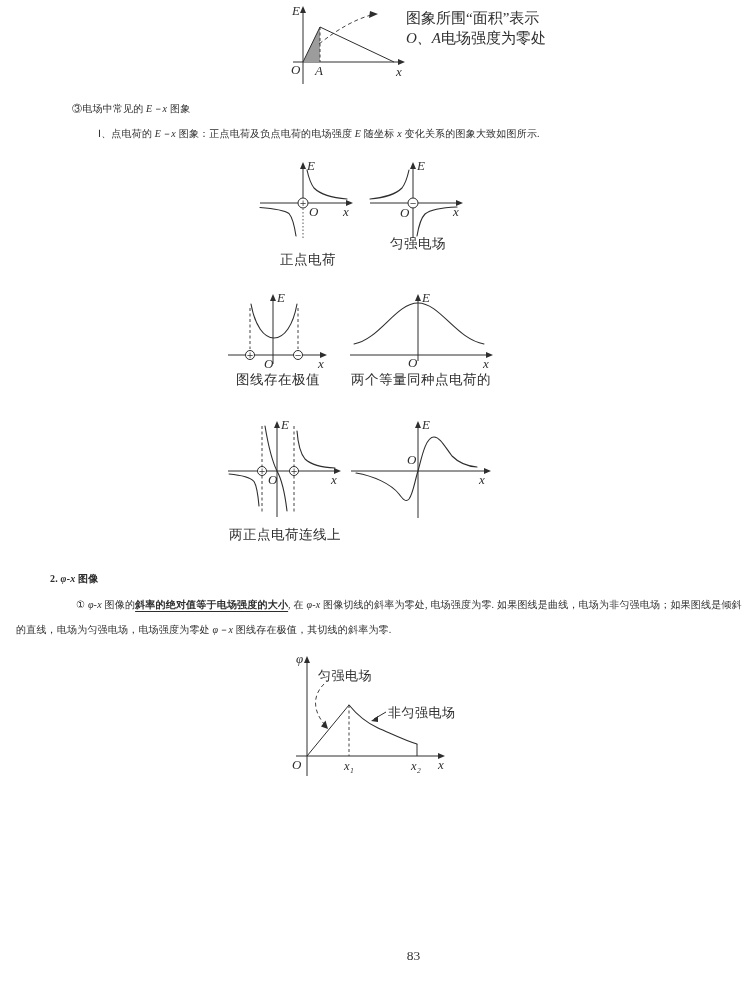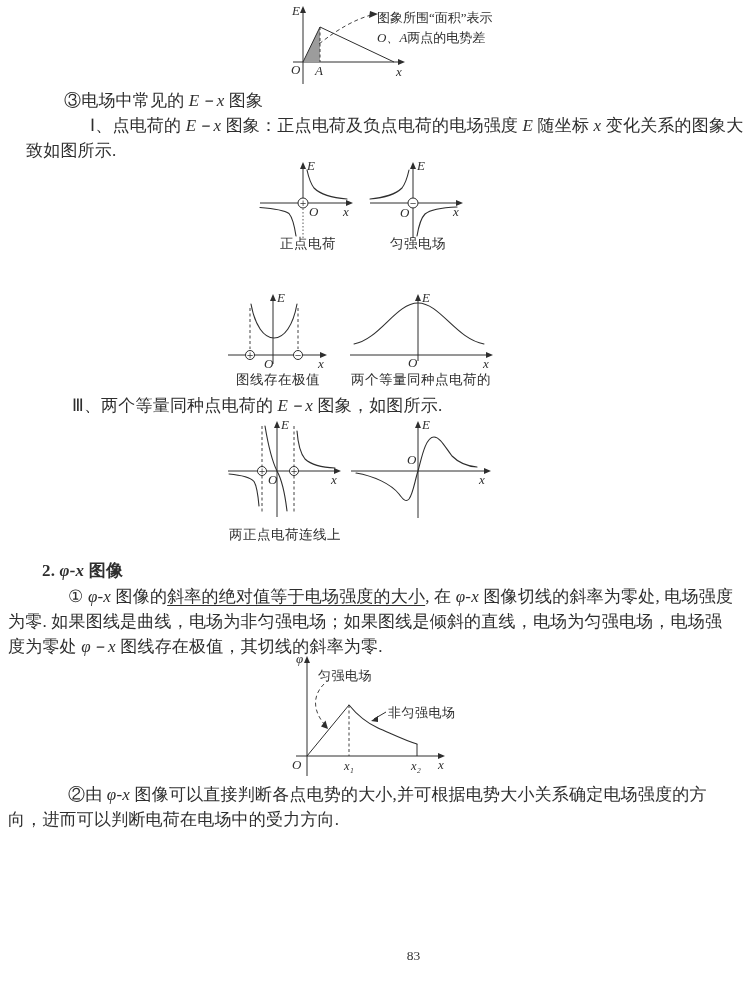--- a/index.html
+++ b/index.html
@@ -1,25 +1,25 @@
 <!DOCTYPE html>
 <html><head>
 <meta charset="utf-8">
 <style>
   html,body{margin:0;padding:0;background:#ffffff;}
   .page{position:relative;width:747px;height:991px;background:#fff;overflow:hidden;
         font-family:"Liberation Serif",serif;color:#2e2e2e;}
   .page *{box-sizing:border-box;}
-  p.blk{position:absolute;margin:0;font-size:17px;line-height:25px;letter-spacing:0.2px;}
+  p.blk{position:absolute;margin:8px;font-size:10px;line-height:25px;letter-spacing:0.2px;}
   .var{font-family:"Liberation Serif",serif;}
   .bold{font-weight:bold;}
-  .u{text-decoration:underline;text-underline-offset:3px;}
+  .u{text-decoration:underline;text-underline-offset:3px;font-weight:bold;}
   .figcap{position:absolute;font-size:13.5px;text-align:center;letter-spacing:0.5px;}
   .fig{position:absolute;}
-  .note{position:absolute;font-size:13px;line-height:20px;}
+  .note{position:absolute;font-size:15px;line-height:20px;margin-left:29px;}
   .pagenum{position:absolute;left:0;top:948px;width:747px;text-align:center;font-size:13.5px;color:#333;margin-left:40px;}
   
   .ax{stroke:#2e2e2e;stroke-width:1;fill:none;}
   .cv{stroke:#2e2e2e;stroke-width:1.1;fill:none;stroke-linecap:round;}
   .dash{stroke:#2e2e2e;stroke-width:0.9;fill:none;stroke-dasharray:3,2.5;}
   .dot{stroke:#2e2e2e;stroke-width:0.8;fill:none;stroke-dasharray:1.5,2;}
   .darrow{stroke:#2e2e2e;stroke-width:0.9;fill:none;stroke-dasharray:4,3;}
   .ah{fill:#2e2e2e;stroke:none;}
   .shade{fill:#9c9c9c;stroke:none;}
   .chg{fill:#ffffff;stroke:#2e2e2e;stroke-width:1;}
@@ -44,42 +44,42 @@
     <line class="dash" x1="32" y1="25" x2="32" y2="60"></line>
     <path class="darrow" d="M31,42 C50,27 66,18 83,13"></path>
     <polygon class="ah" points="90,12 81,16 82,9"></polygon>
     <text class="gl" x="4" y="13">E</text>
     <text class="gl" x="3" y="72">O</text>
     <text class="gl" x="27" y="73">A</text>
     <text class="gl" x="108" y="74">x</text>
   </svg>
   <div class="note" style="left:377px;top:8px">
     <div>图象所围“面积”表示</div>
-    <div><i class="var">O、A</i><span>两点的电势差</span></div>
+    <div><i class="var">O、A</i><span>电场强度为零处</span></div>
   </div>
 
   <p class="blk" style="left:8px;top:88px;width:730px;text-indent:56px"><span>③电场中常见的 </span><i class="var">E－x</i><span> 图象</span></p>
 
   <p class="blk" style="left:26px;top:113px;width:728px;text-indent:64px"><span>Ⅰ、点电荷的 </span><i class="var">E－x</i><span> 图象：正点电荷及负点电荷的电场强度 </span><i class="var">E</i><span> 随坐标 </span><i class="var">x</i><span> 变化关系的图象大致如图所示.</span></p>
 
   <svg class="fig" style="left:256px;top:156px" width="104" height="94" viewBox="0 0 104 94">
     <line class="ax" x1="4" y1="47" x2="92" y2="47"></line>
     <polygon class="ah" points="90,44 97,47 90,50"></polygon>
     <line class="ax" x1="47" y1="47" x2="47" y2="9"></line>
     <polygon class="ah" points="44,13 47,6 50,13"></polygon>
     <line class="dot" x1="47" y1="52.5" x2="47" y2="82"></line>
     <path class="cv" d="M51,14 C53,23 55,28 58,32 C64,38 77,42 91,43"></path>
     <path class="cv" d="M4,51.5 C17,52.5 28,54 33,57.5 C36,61 38,67 40,80"></path>
     <circle class="chg" cx="47" cy="47" r="5"></circle>
     <text class="sign" x="47" y="50">+</text>
     <text class="gl" x="53" y="60">O</text>
     <text class="gl" x="51" y="14">E</text>
     <text class="gl" x="87" y="60">x</text>
   </svg>
-  <div class="figcap" style="left:256px;top:235px;width:104px">正点电荷</div>
+  <div class="figcap" style="left:256px;top:251px;width:104px">正点电荷</div>
 
   <svg class="fig" style="left:366px;top:156px" width="104" height="94" viewBox="0 0 104 94">
     <line class="ax" x1="4" y1="47" x2="92" y2="47"></line>
     <polygon class="ah" points="90,44 97,47 90,50"></polygon>
     <line class="ax" x1="47" y1="82" x2="47" y2="9"></line>
     <polygon class="ah" points="44,13 47,6 50,13"></polygon>
     <path class="cv" d="M43,14 C41,23 39,28 36,32 C30,38 17,42 4,43"></path>
     <path class="cv" d="M51,80 C53,68 55,62 59,58 C65,53 78,51.5 91,51"></path>
     <circle class="chg" cx="47" cy="47" r="5"></circle>
     <text class="sign" x="47" y="49.6">−</text>
@@ -113,21 +113,20 @@
     <polygon class="ah" points="140,64 147,67 140,70"></polygon>
     <line class="ax" x1="72" y1="73" x2="72" y2="9"></line>
     <polygon class="ah" points="69,13 72,6 75,13"></polygon>
     <path class="cv" d="M8,56 C34,51 50,15 72,15 C94,15 110,51 138,56"></path>
     <text class="gl" x="62" y="79">O</text>
     <text class="gl" x="76" y="14">E</text>
     <text class="gl" x="137" y="80">x</text>
   </svg>
   <div class="figcap" style="left:346px;top:371px;width:150px">两个等量同种点电荷的</div>
 
-  <p class="blk" style="left:8px;top:393px;width:728px;text-indent:64px"><span>Ⅲ、两个等量同种点电荷的 </span><i class="var">E－x</i><span> 图象，如图所示.</span></p>
 
   <svg class="fig" style="left:224px;top:414px" width="122" height="116" viewBox="0 0 122 116">
     <line class="ax" x1="4" y1="57" x2="112" y2="57"></line>
     <polygon class="ah" points="110,54 117,57 110,60"></polygon>
     <line class="ax" x1="53" y1="103" x2="53" y2="10"></line>
     <polygon class="ah" points="50,14 53,7 56,14"></polygon>
     <line class="dash" x1="38" y1="12" x2="38" y2="100"></line>
     <line class="dash" x1="70" y1="12" x2="70" y2="100"></line>
     <path class="cv" d="M5,60 C16,61 26,63 30,67.5 C33,72 34,81 35,92"></path>
     <path class="cv" d="M41,12 C44,30 48,47 53,57 C58,66 61,80 63,97"></path>
@@ -172,17 +171,16 @@
     <polygon class="ah" points="103,73 110,68 110,74"></polygon>
     <text class="gl" x="28" y="15">φ</text>
     <text class="gl" x="24" y="121">O</text>
     <text class="sub" x="76" y="122">x₁</text>
     <text class="sub" x="143" y="122">x₂</text>
     <text class="gl" x="170" y="121">x</text>
     <text class="cjk" x="50" y="32">匀强电场</text>
     <text class="cjk" x="120" y="69">非匀强电场</text>
   </svg>
 
-  <p class="blk" style="left:8px;top:782px;width:730px;text-indent:60px"><span>②由 </span><i class="var">φ-x</i><span> 图像可以直接判断各点电势的大小,并可根据电势大小关系确定电场强度的方向，进而可以判断电荷在电场中的受力方向.</span></p>
 
   <div class="pagenum">83</div>
 
 </div>
 
 </body></html>

